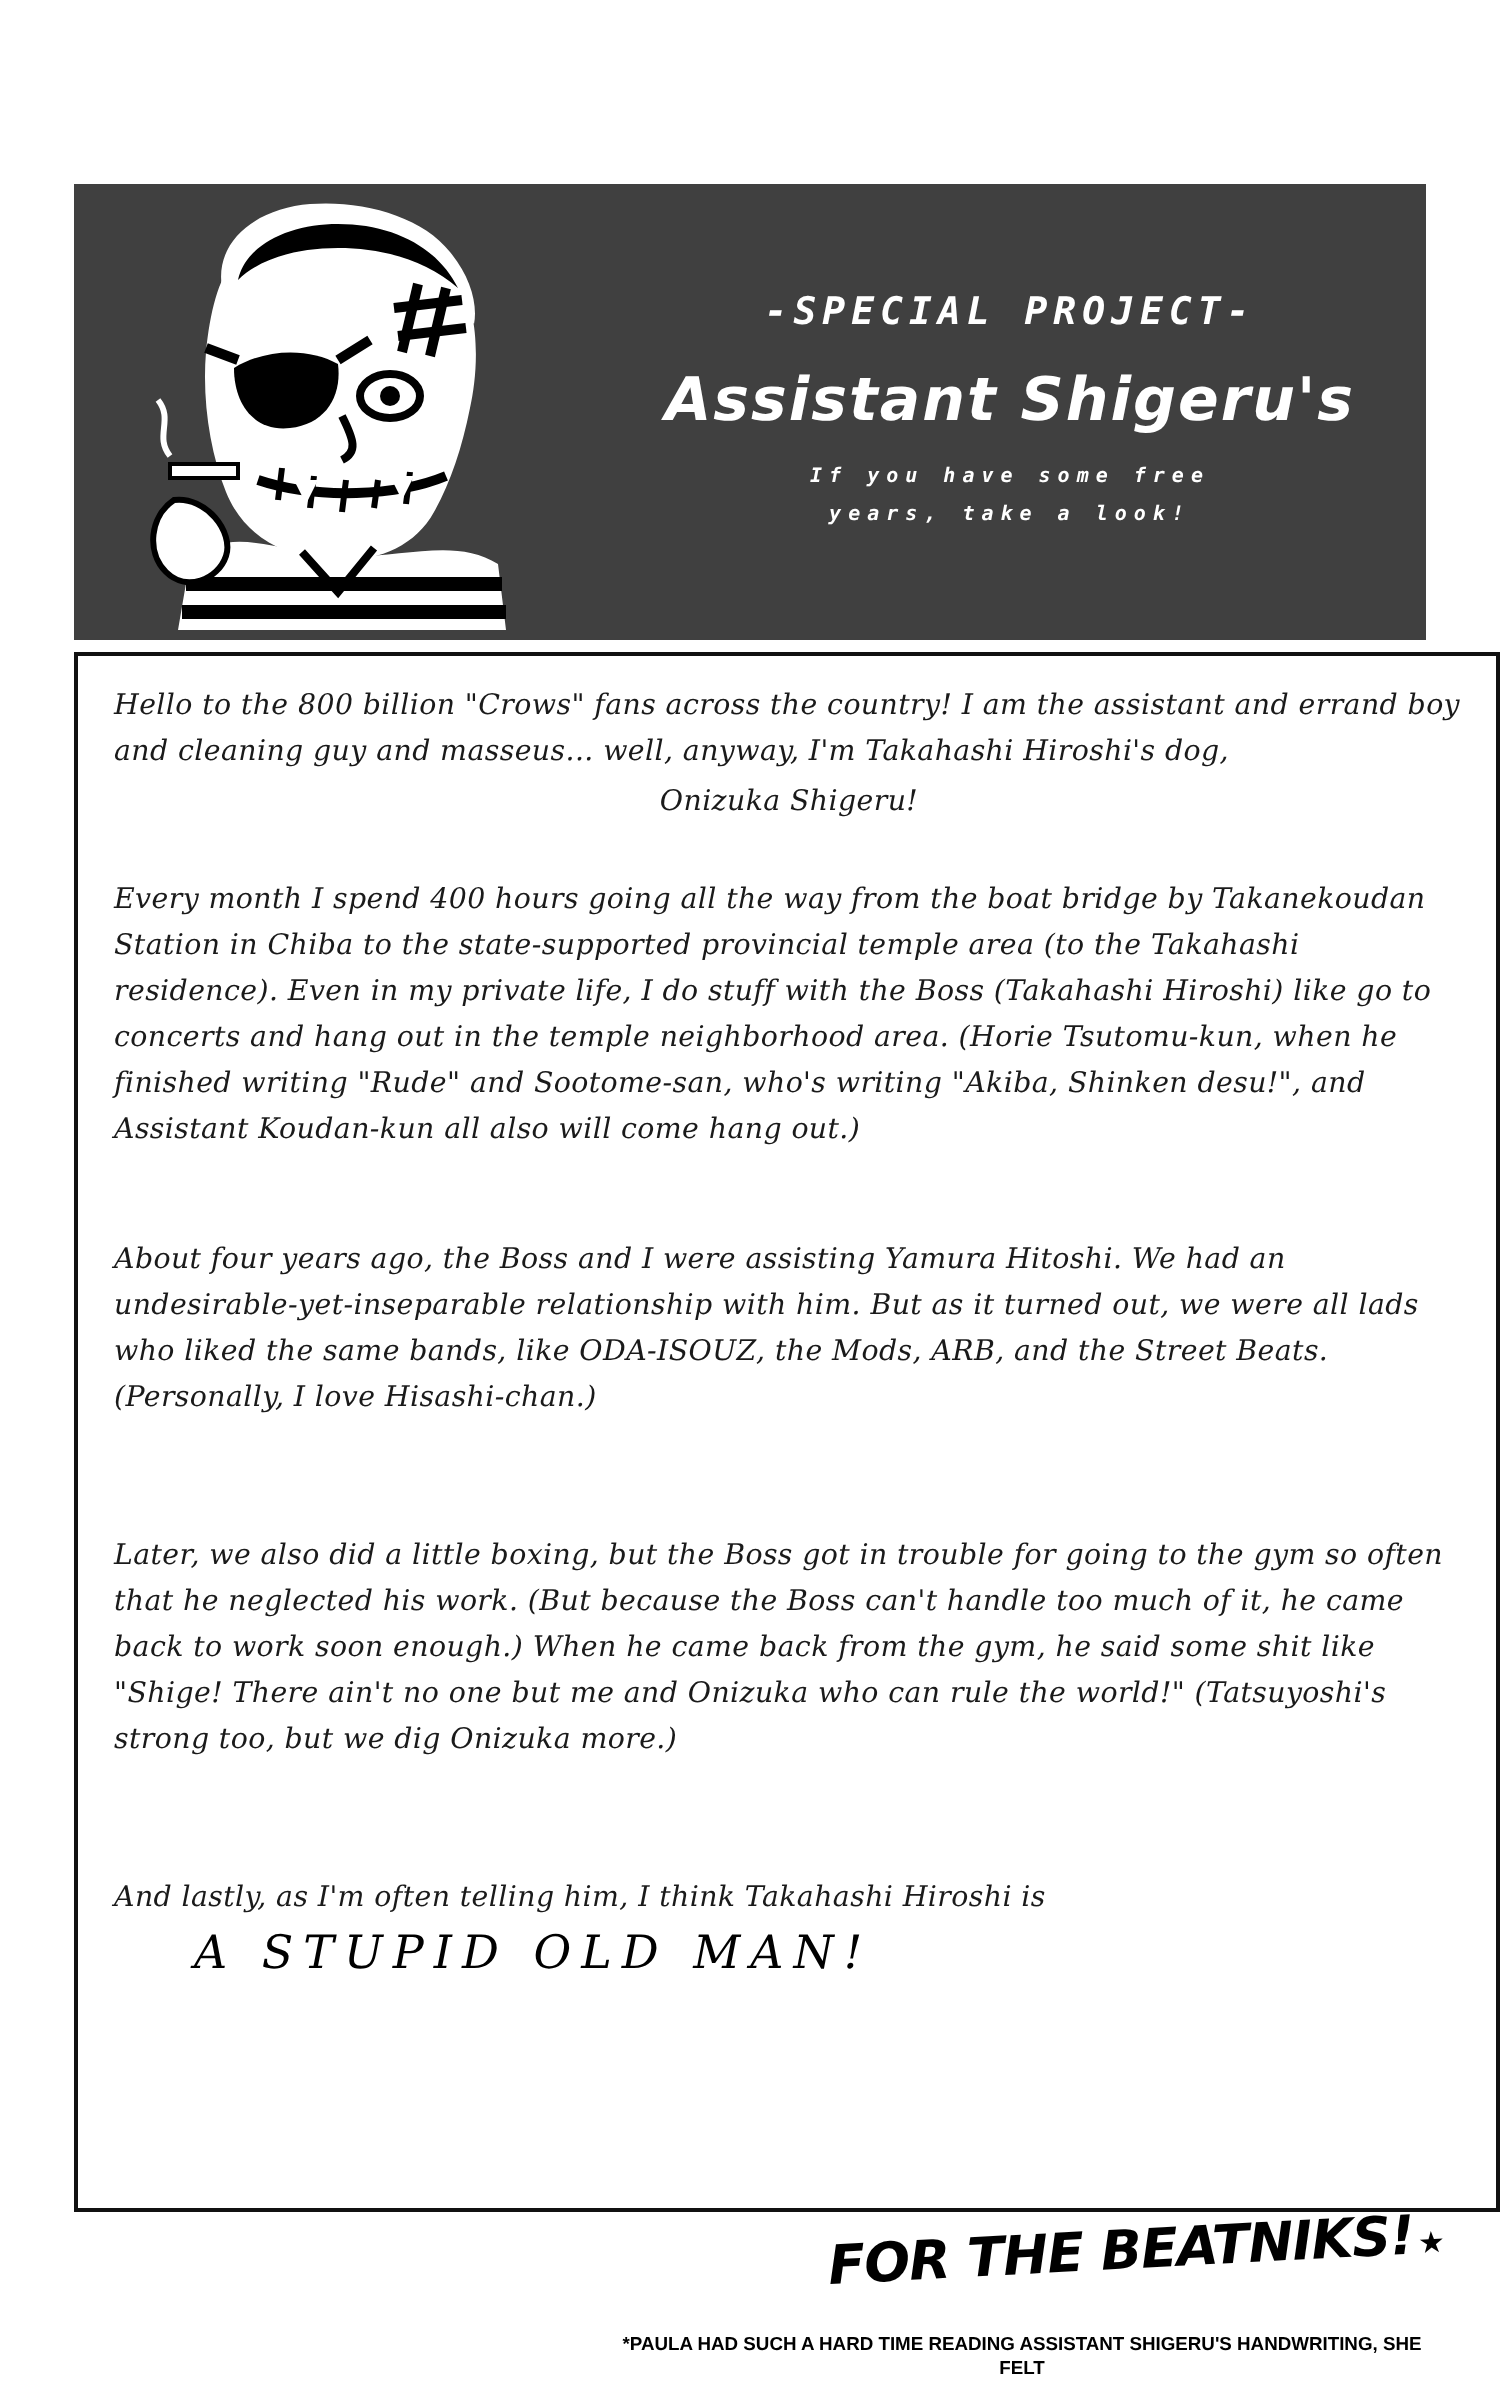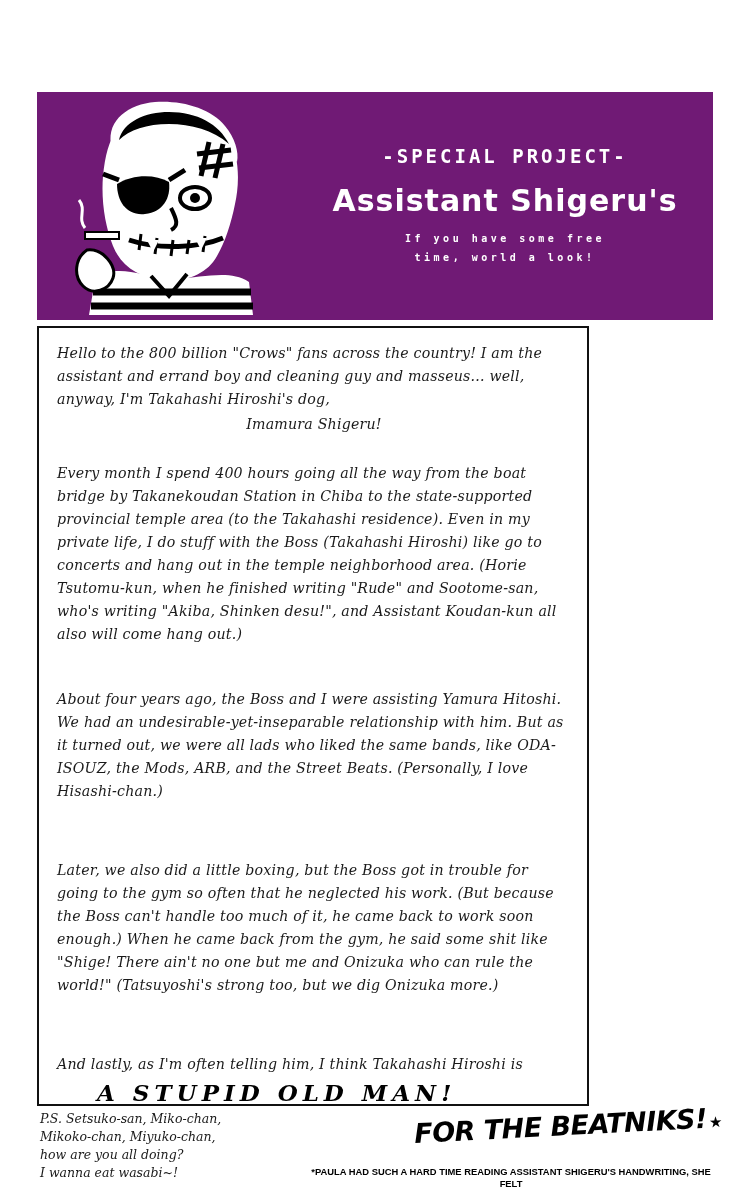--- a/index.html
+++ b/index.html
@@ -22,22 +22,23 @@
     background: #ffffff;
   }
 
   
   .header-band {
     position: absolute;
     left: 37px;
     top: 92px;
     width: 676px;
     height: 228px;
-    background: #701a75;
+    background: #404040;
     overflow: hidden;
+    font-style: italic;
   }
 
   .mascot {
     position: absolute;
     left: 22px;
     top: 8px;
     width: 220px;
     height: 215px;
   }
 
@@ -74,21 +75,21 @@
     letter-spacing: 3.5px;
     line-height: 1.9;
     font-weight: bold;
   }
 
   
   .letter {
     position: absolute;
     left: 37px;
     top: 326px;
-    width: 552px;
+    width: 713px;
     height: 780px;
     background: #ffffff;
     border: 2px solid #111111;
     box-sizing: border-box;
     padding: 14px 16px 10px 18px;
   }
 
   .hand {
     font-family: "DejaVu Serif", serif;
     font-style: italic;
@@ -110,21 +111,20 @@
   .gap-lg { margin-bottom: 42px; }
   .gap-xl { margin-bottom: 56px; }
 
   .punch {
     font-family: "DejaVu Serif", serif;
     font-style: italic;
     font-size: 23px;
     letter-spacing: 5px;
     padding-left: 40px;
     margin-top: 2px;
-    font-weight: bold;
   }
 
   
   .ps {
     position: absolute;
     left: 40px;
     top: 1110px;
     width: 330px;
     font-family: "DejaVu Serif", serif;
     font-style: italic;
@@ -230,47 +230,41 @@
         <path d="M28 150 C16 158, 14 176, 24 186 C34 196, 50 190, 54 178
                  C58 166, 44 148, 28 150 Z" fill="#ffffff" stroke="#000000" stroke-width="3"></path>
       </svg>
     </div>
 
     <div class="header-text">
       <div class="kicker">-SPECIAL PROJECT-</div>
       <div class="main-title">Assistant Shigeru's</div>
       <div class="subtitle">
         <span>If you have some free</span><br>
-        <span>time, world a look!</span>
+        <span>years, take a look!</span>
       </div>
     </div>
   </div>
 
   <div class="letter">
     <p class="hand para first">
       <span>Hello to the 800 billion "Crows" fans across the country! I am the assistant and errand boy and cleaning guy and masseus... well, anyway, I'm Takahashi Hiroshi's dog,</span>
-      <span class="center-name">Imamura Shigeru!</span>
+      <span class="center-name">Onizuka Shigeru!</span>
     </p>
 
     <p class="hand para gap-lg">Every month I spend 400 hours going all the way from the boat bridge by Takanekoudan Station in Chiba to the state-supported provincial temple area (to the Takahashi residence). Even in my private life, I do stuff with the Boss (Takahashi Hiroshi) like go to concerts and hang out in the temple neighborhood area. (Horie Tsutomu-kun, when he finished writing "Rude" and Sootome-san, who's writing "Akiba, Shinken desu!", and Assistant Koudan-kun all also will come hang out.)</p>
 
     <p class="hand para gap-xl">About four years ago, the Boss and I were assisting Yamura Hitoshi. We had an undesirable-yet-inseparable relationship with him. But as it turned out, we were all lads who liked the same bands, like ODA-ISOUZ, the Mods, ARB, and the Street Beats. (Personally, I love Hisashi-chan.)</p>
 
     <p class="hand para gap-xl">Later, we also did a little boxing, but the Boss got in trouble for going to the gym so often that he neglected his work. (But because the Boss can't handle too much of it, he came back to work soon enough.) When he came back from the gym, he said some shit like "Shige! There ain't no one but me and Onizuka who can rule the world!" (Tatsuyoshi's strong too, but we dig Onizuka more.)</p>
 
     <p class="hand para" style="margin-bottom:3px">And lastly, as I'm often telling him, I think Takahashi Hiroshi is</p>
     <div class="punch">A STUPID OLD MAN!</div>
   </div>
 
-  <div class="ps">
-    <div>P.S. Setsuko-san, Miko-chan,</div>
-    <div>Mikoko-chan, Miyuko-chan,</div>
-    <div>how are you all doing?</div>
-    <div>I wanna eat wasabi~!</div>
-  </div>
 
   <div class="beatniks">
     <span>FOR THE BEATNIKS!</span><span class="star">★</span>
   </div>
 
   <div class="footnote">
     <div>*PAULA HAD SUCH A HARD TIME READING ASSISTANT SHIGERU'S HANDWRITING, SHE FELT</div>
   </div>
 
 </div>

